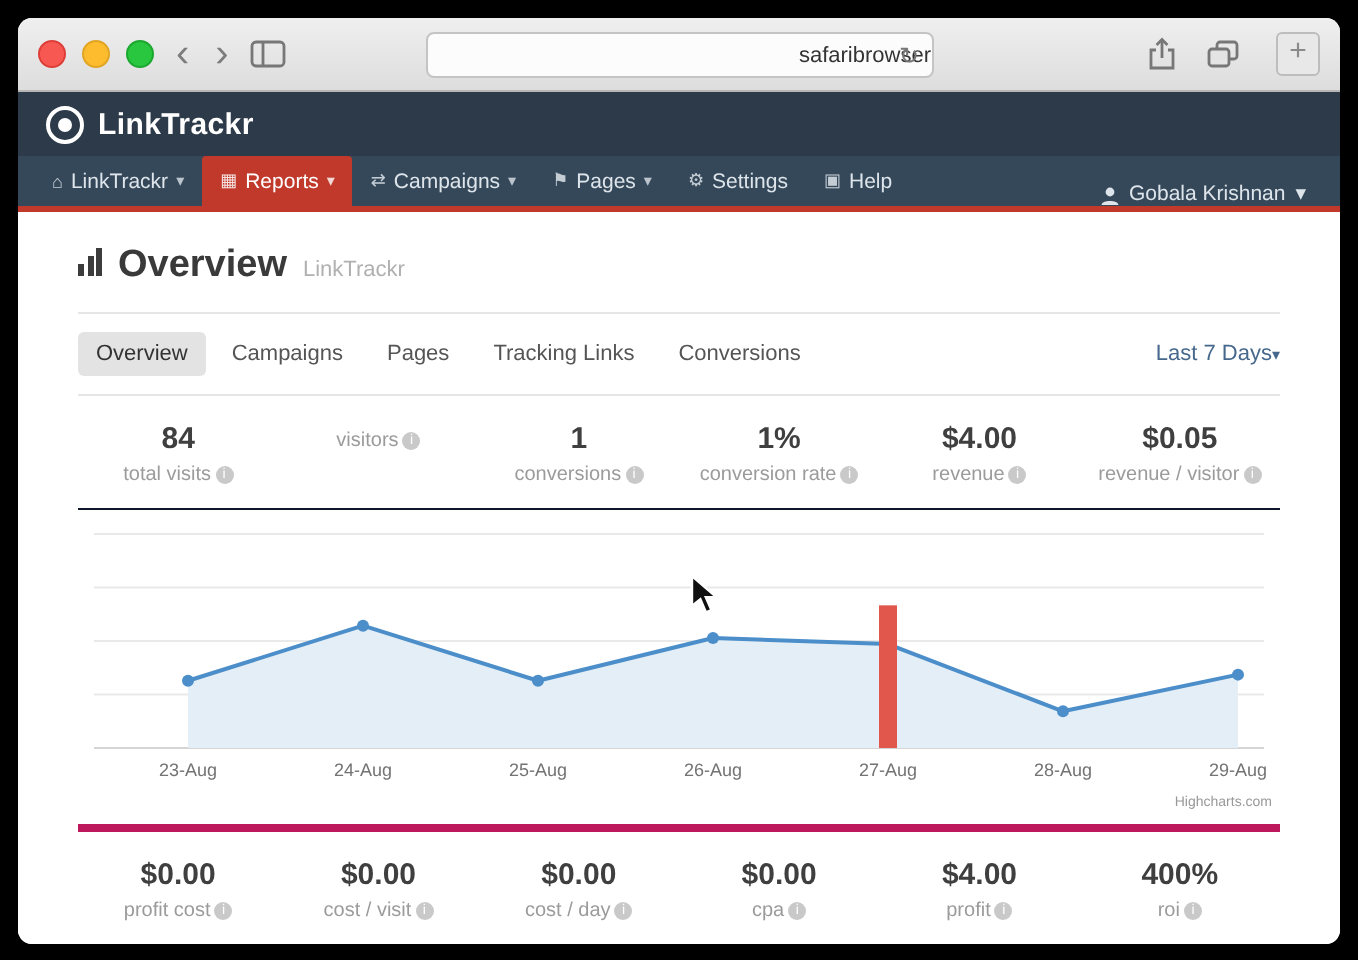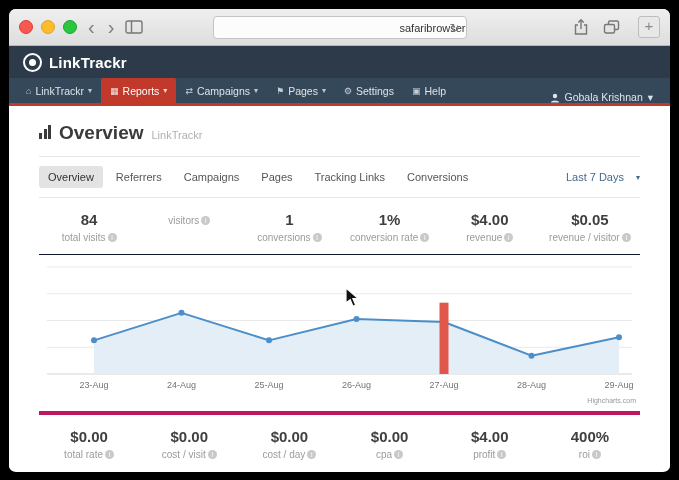--- a/index.html
+++ b/index.html
@@ -59,21 +59,21 @@
   .bars-icon i{display:block;width:3px;background:#3c3c3c;}
   .bars-icon i:nth-child(1){height:6px;}
   .bars-icon i:nth-child(2){height:10px;}
   .bars-icon i:nth-child(3){height:14px;}
   .page-title{font-size:19px;font-weight:bold;color:#3a3a3a;}
   .title-suffix{font-size:11px;color:#b0b0b0;}
   .subtitle{font-size:11px;color:#6f6f6f;margin-top:4px;}
   .tabs-row{display:flex;align-items:center;gap:4px;padding:9px 0;border-bottom:1px solid #e6e6e6;}
   .tab{font-size:11px;color:#555;padding:5px 9px;border-radius:3px;cursor:default;}
   .tab.active{background:#e3e3e3;color:#333;}
-  .period{margin-left:auto;font-size:11px;color:#46688c;display:flex;align-items:center;gap:12px;cursor:default;}
+  .period{margin-left:auto;font-size:11px;color:#46688c;display:flex;align-items:center;gap:0;cursor:default;}
   .period .caret{font-size:8px;}
   .stats{display:grid;grid-template-columns:repeat(6,1fr);text-align:center;padding:13px 0 11px;}
   .stats.bordered{border-bottom:1px solid #0f172a;}
   .stat-value{font-size:15px;font-weight:bold;color:#3f3f3f;}
   .stat-label{font-size:10px;color:#9b9b9b;margin-top:4px;}
   .info{
     display:inline-block;width:9px;height:9px;border-radius:50%;background:#c9c9c9;color:#fff;
     font-size:7px;line-height:9px;text-align:center;vertical-align:1px;margin-left:2px;
     font-style:normal;
   }
@@ -176,21 +176,20 @@
             <i></i>
             <i></i>
           </span>
         <span class="page-title">Overview</span>
         <span class="title-suffix">LinkTrackr</span>
       </div>
     </div>
 
     <div class="tabs-row">
       <span class="tab active">Overview</span>
-      <span class="tab">Referrers</span>
       <span class="tab">Campaigns</span>
       <span class="tab">Pages</span>
       <span class="tab">Tracking Links</span>
       <span class="tab">Conversions</span>
       <span class="period">
         <span>Last 7 Days</span>
         <span class="caret">▾</span>
       </span>
     </div>
 
@@ -244,21 +243,21 @@
           <text x="405" y="129" text-anchor="middle" font-size="9" fill="#737373" font-family="Liberation Sans, sans-serif">27-Aug</text>
           <text x="492.5" y="129" text-anchor="middle" font-size="9" fill="#737373" font-family="Liberation Sans, sans-serif">28-Aug</text>
           <text x="580" y="129" text-anchor="middle" font-size="9" fill="#737373" font-family="Liberation Sans, sans-serif">29-Aug</text>
         </svg>
       <div class="credits">Highcharts.com</div>
     </div>
 
     <div class="stats">
       <div class="stat">
         <div class="stat-value">$0.00</div>
-        <div class="stat-label"><span>total rate</span><span class="info">i</span></div>
+        <div class="stat-label"><span>profit cost</span><span class="info">i</span></div>
       </div>
       <div class="stat">
         <div class="stat-value">$0.00</div>
         <div class="stat-label"><span>cost / visit</span><span class="info">i</span></div>
       </div>
       <div class="stat">
         <div class="stat-value">$0.00</div>
         <div class="stat-label"><span>cost / day</span><span class="info">i</span></div>
       </div>
       <div class="stat">

